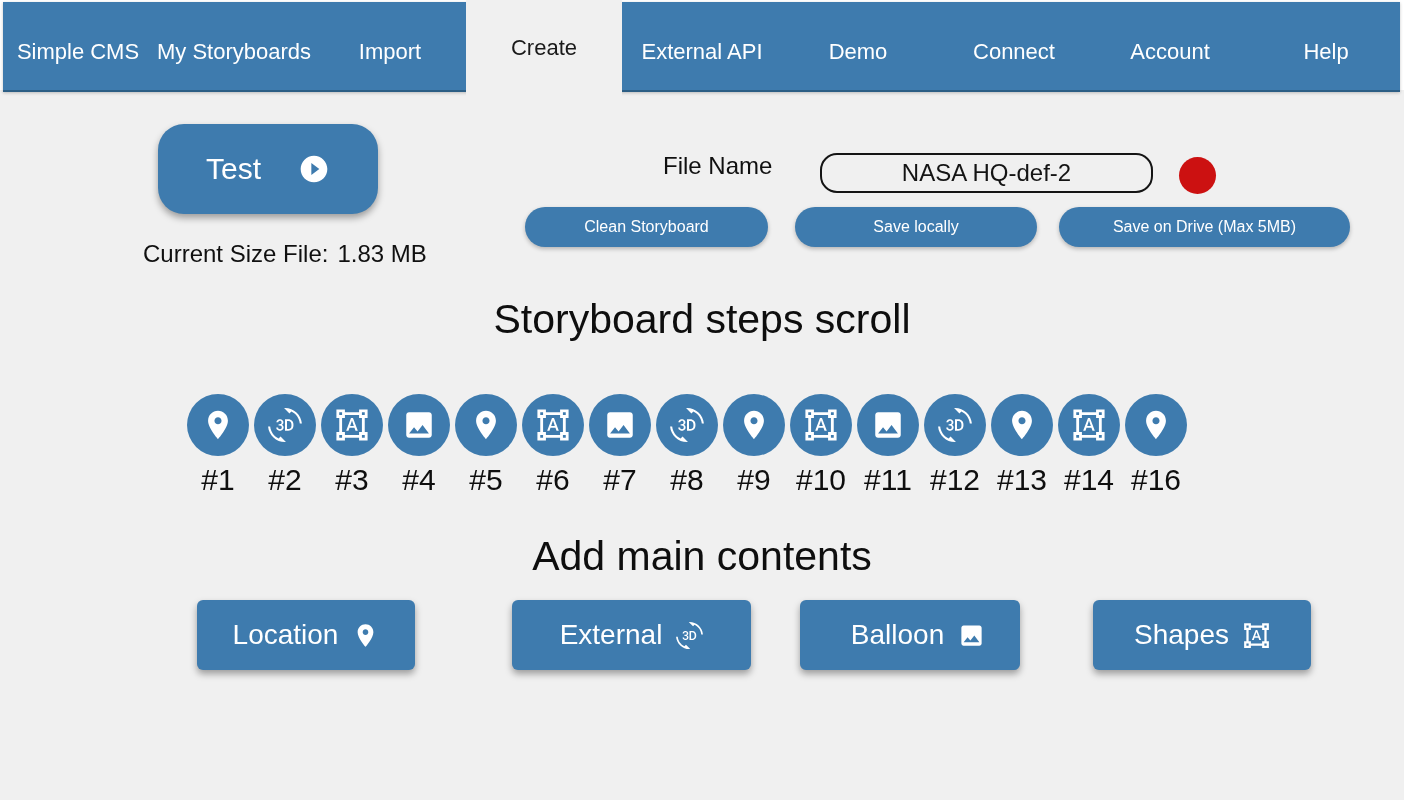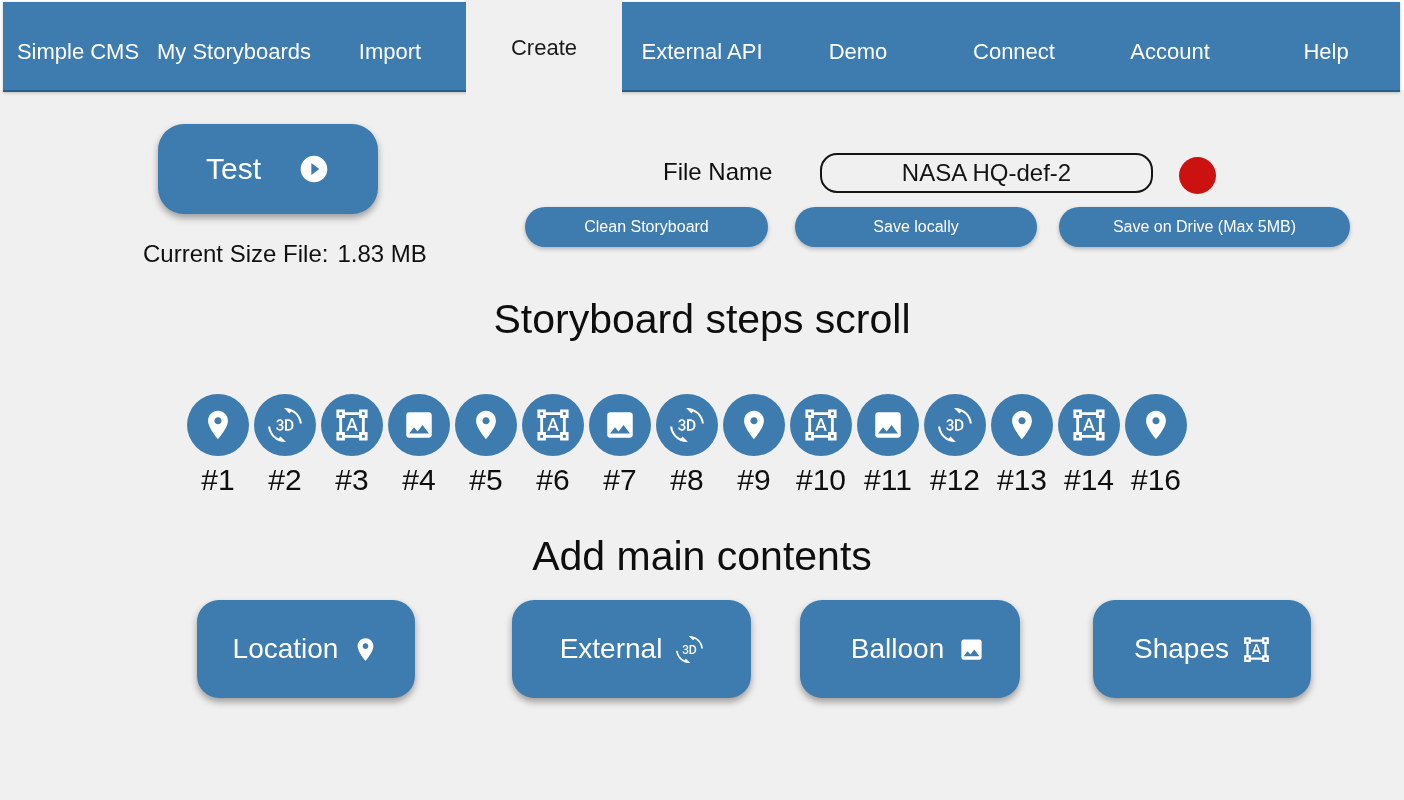--- a/index.html
+++ b/index.html
@@ -30,21 +30,21 @@
     border:none;cursor:pointer;font-family:inherit;}
   .icon{display:block;fill:#fff;}
 
   .btn-test{position:absolute;left:158px;top:124px;width:220px;height:90px;border-radius:26px;
     font-size:30px;gap:37px;box-shadow:0 4px 7px rgba(0,0,0,.35);}
   .btn-test .icon{width:32px;height:32px;}
 
   .size-line{position:absolute;left:143px;top:240px;font-size:24px;color:#101010;white-space:nowrap;}
   .size-line .val{margin-left:9px;}
 
-  .file-label{position:absolute;left:663px;top:158px;font-size:24px;color:#101010;}
+  .file-label{position:absolute;left:663px;top:152px;font-size:24px;color:#101010;}
   .file-input{position:absolute;left:820px;top:153px;width:333px;height:40px;border:2px solid #141414;
     border-radius:17px;background:transparent;text-align:center;font-size:24px;color:#141414;
     font-family:inherit;outline:none;}
   .record-dot{position:absolute;left:1179px;top:157px;width:37px;height:37px;border-radius:50%;background:var(--red);}
 
   .pill-btn{position:absolute;top:207px;height:40px;border-radius:20px;font-size:16px;
     box-shadow:0 2px 4px rgba(0,0,0,.25);}
   .pill-clean{left:525px;width:243px;}
   .pill-local{left:795px;width:242px;}
   .pill-drive{left:1059px;width:291px;}
@@ -57,21 +57,21 @@
   
   .steps-wrap{position:absolute;left:187px;top:394px;width:1028px;height:104px;overflow:hidden;cursor:grab;}
   .steps-strip{display:flex;gap:5px;}
   .step{flex:0 0 62px;width:62px;display:flex;flex-direction:column;align-items:center;cursor:pointer;}
   .step-circle{width:62px;height:62px;border-radius:50%;background:var(--blue);display:flex;
     align-items:center;justify-content:center;}
   .step-circle .icon{width:34px;height:34px;}
   .step-label{margin-top:7px;font-size:30px;color:#0e0e0e;white-space:nowrap;}
 
   
-  .big-btn{position:absolute;top:600px;height:98px;border-radius:22px;font-size:28px;gap:14px;
+  .big-btn{position:absolute;top:600px;height:70px;border-radius:6px;font-size:28px;gap:14px;
     box-shadow:0 4px 7px rgba(0,0,0,.35);}
   .big-btn .icon{width:27px;height:27px;}
   .btn-location{left:197px;width:218px;}
   .btn-movements{left:512px;width:239px;}
   .btn-balloon{left:800px;width:220px;padding-left:16px;}
   .btn-shapes{left:1069px;width:218px;margin-left:24px;}
 
   .defs{position:absolute;width:0;height:0;overflow:hidden;}
 </style>
 </head>

